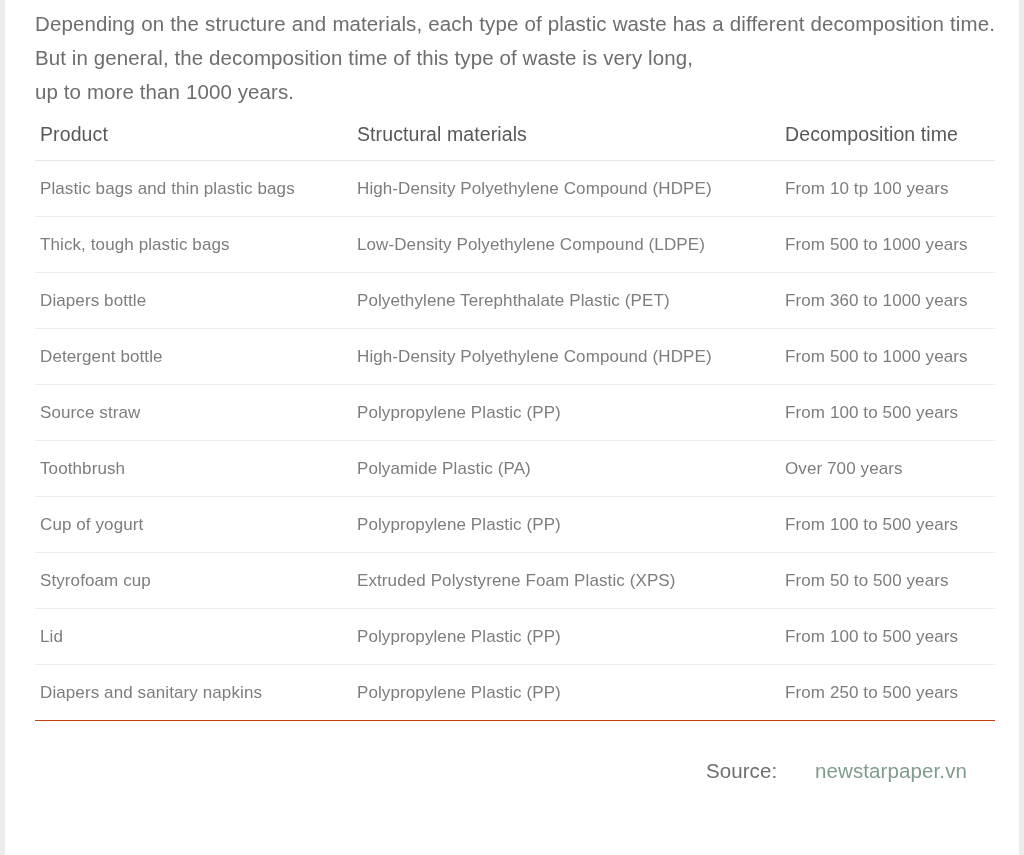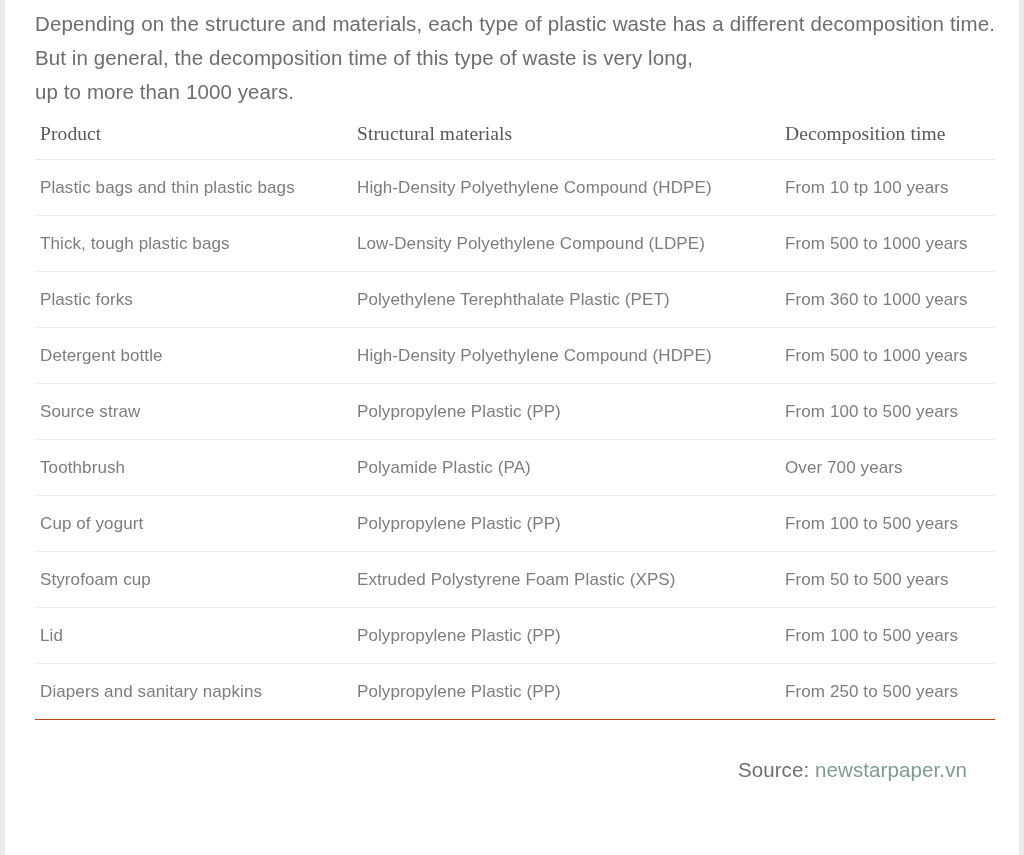--- a/index.html
+++ b/index.html
@@ -64,21 +64,20 @@
 
   .waste-table th {
     text-align: left;
     font-weight: 400;
     font-size: 19.5px;
     color: #585858;
     padding: 0 0 14px 5px;
     border-bottom: 1px solid #e9e9e9;
     vertical-align: bottom;
     letter-spacing: 0.1px;
-    font-family: Liberation Serif, serif;
   }
   .waste-table td {
     text-align: left;
     font-size: 17px;
     line-height: 29px;
     color: #7d7d7d;
     padding: 13px 14px 13px 5px;
     border-bottom: 1px solid #ededed;
     vertical-align: middle;
     letter-spacing: 0.1px;
@@ -96,20 +95,21 @@
     padding-top: 38px;
     text-align: right;
     padding-right: 28px;
     font-size: 20.5px;
     color: #6f6f6f;
     letter-spacing: 0.1px;
   }
   .source-line .source-link {
     color: #7e9c8c;
     text-decoration: none;
+    margin-left: 32px;
   }
 </style>
 </head>
 <body>
 
 <div class="page-card">
   <div class="content">
 
     <p class="intro">
       <span>Depending on the structure and materials, each type of plastic waste has a different decomposition time. But in general, the decomposition time of this type of waste is very long,</span>
@@ -134,21 +134,21 @@
             <td class="col-product">Plastic bags and thin plastic bags</td>
             <td class="col-materials">High-Density Polyethylene Compound (HDPE)</td>
             <td class="col-time">From 10 tp 100 years</td>
           </tr>
           <tr>
             <td class="col-product">Thick, tough plastic bags</td>
             <td class="col-materials">Low-Density Polyethylene Compound (LDPE)</td>
             <td class="col-time">From 500 to 1000 years</td>
           </tr>
           <tr>
-            <td class="col-product">Plastic forks</td>
+            <td class="col-product">Diapers bottle</td>
             <td class="col-materials">Polyethylene Terephthalate Plastic (PET)</td>
             <td class="col-time">From 360 to 1000 years</td>
           </tr>
           <tr>
             <td class="col-product">Detergent bottle</td>
             <td class="col-materials">High-Density Polyethylene Compound (HDPE)</td>
             <td class="col-time">From 500 to 1000 years</td>
           </tr>
           <tr>
             <td class="col-product">Source straw</td>

